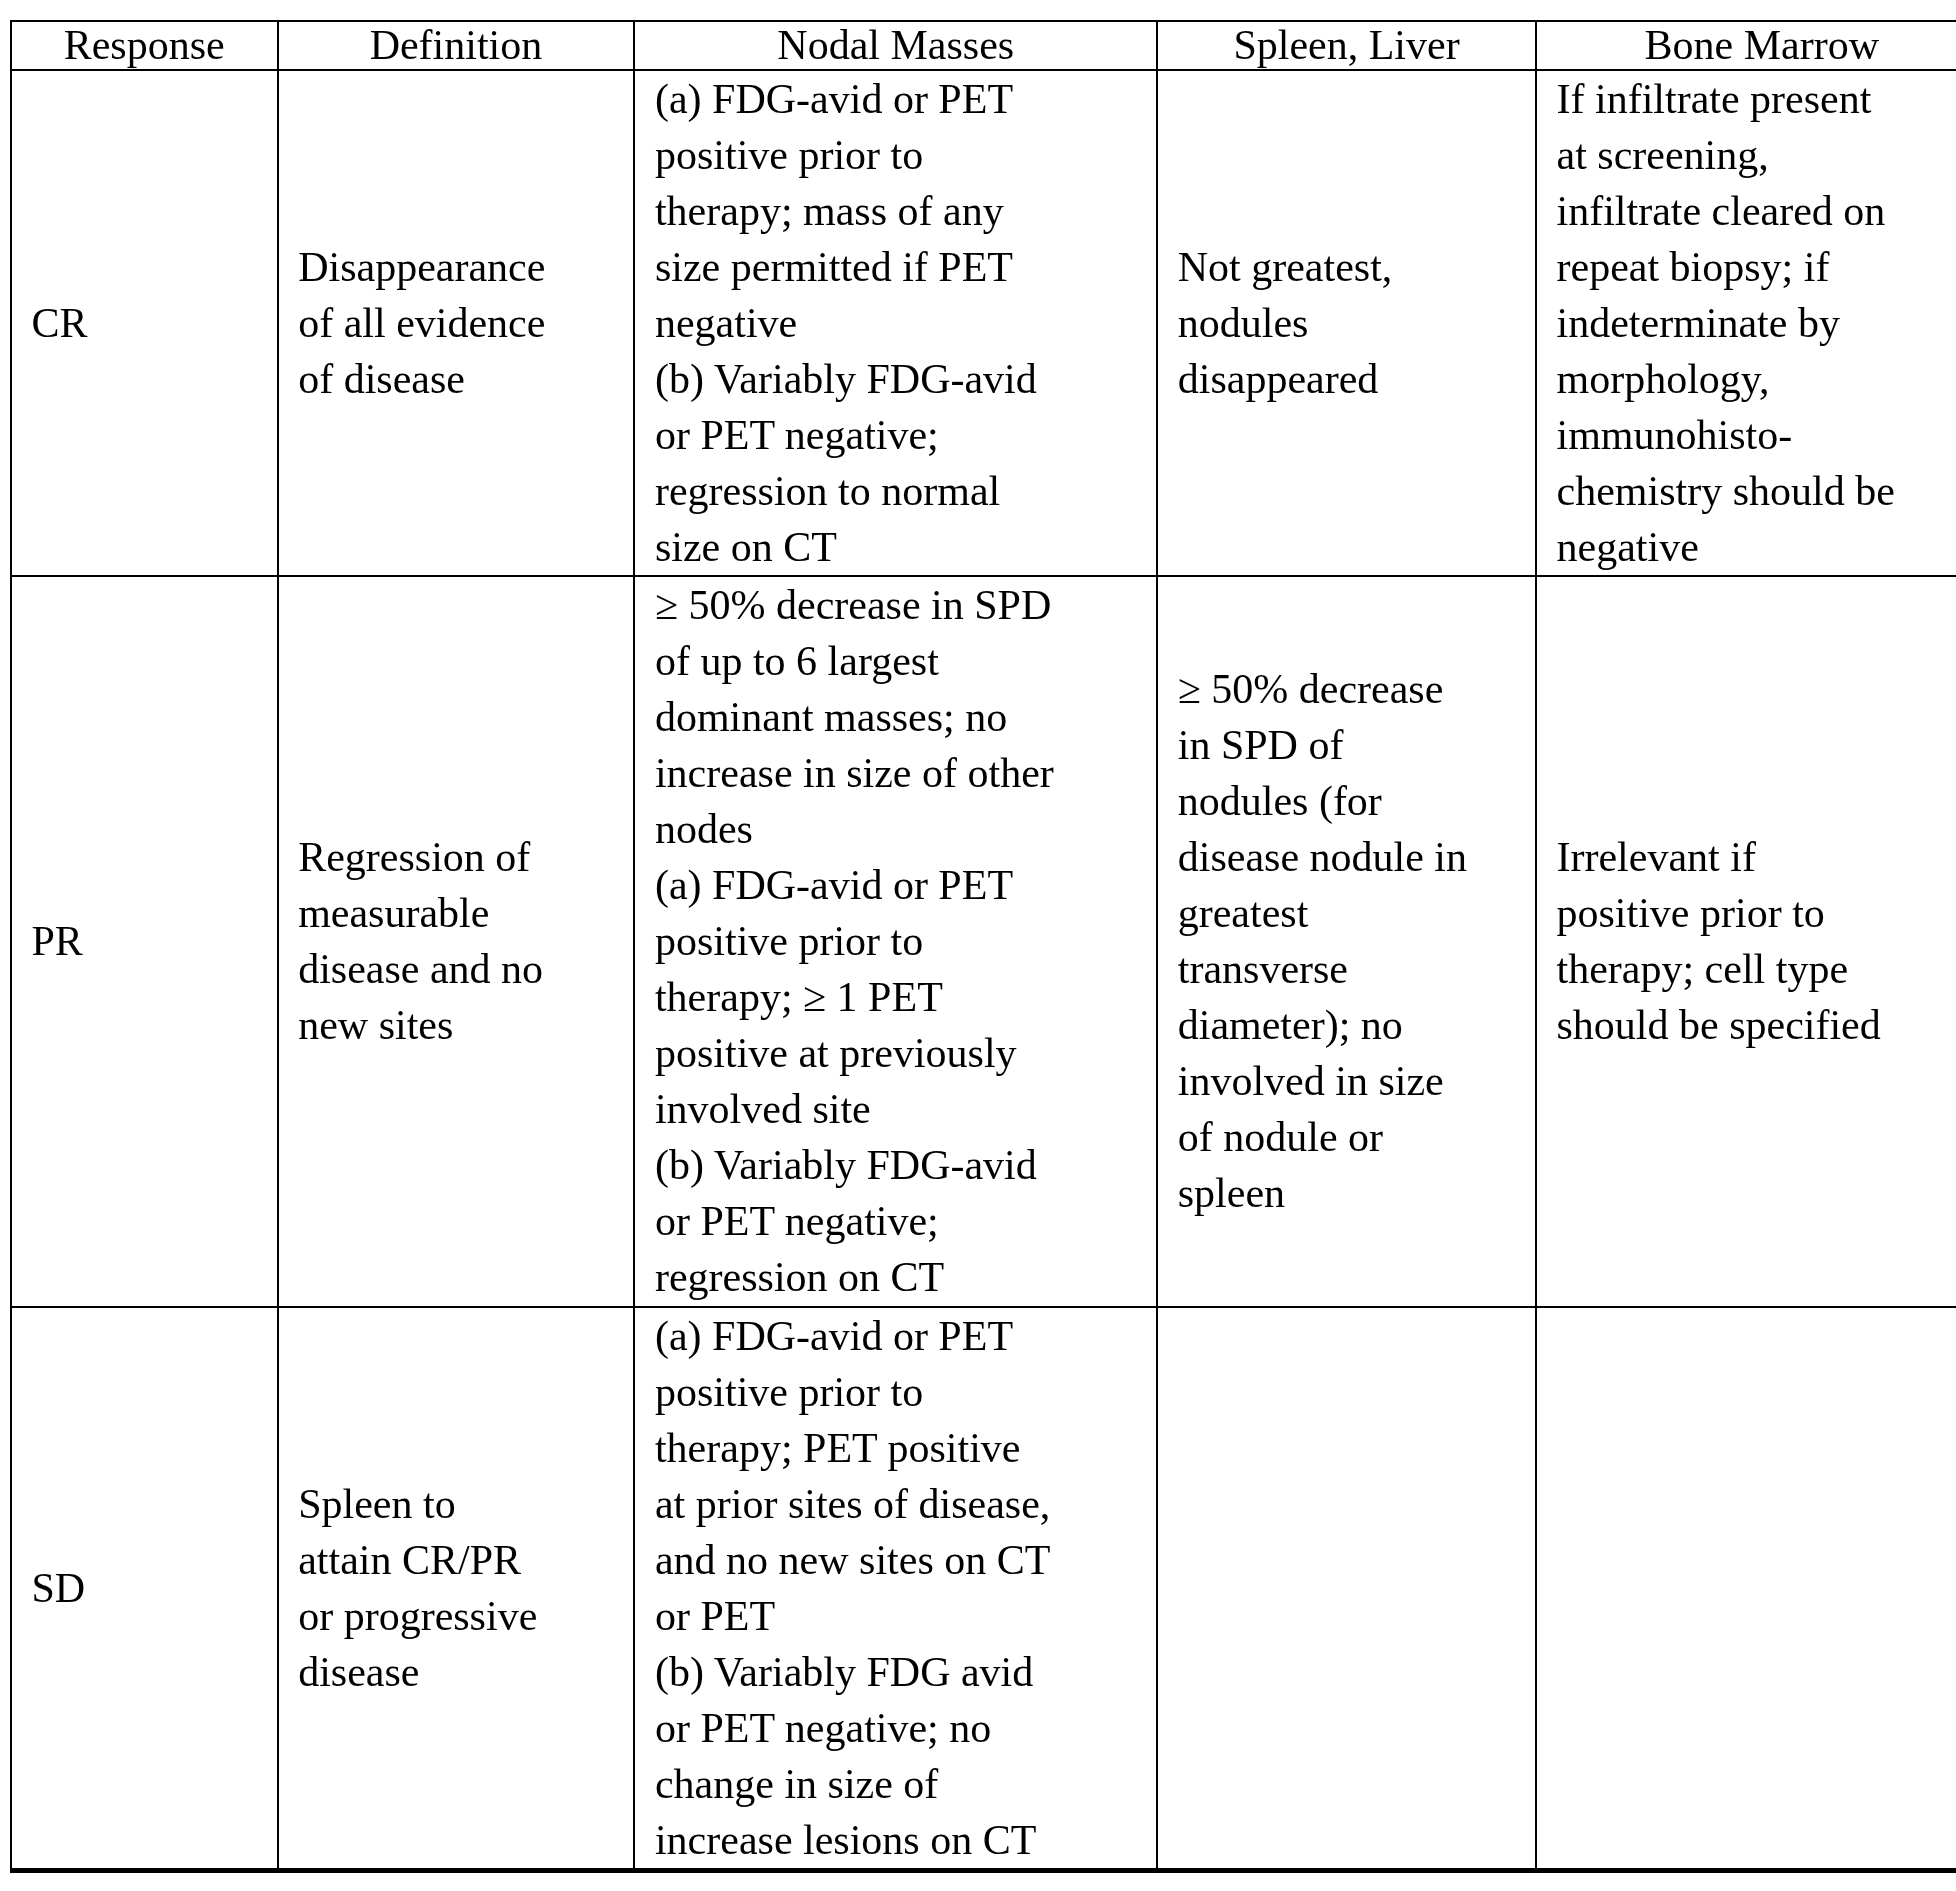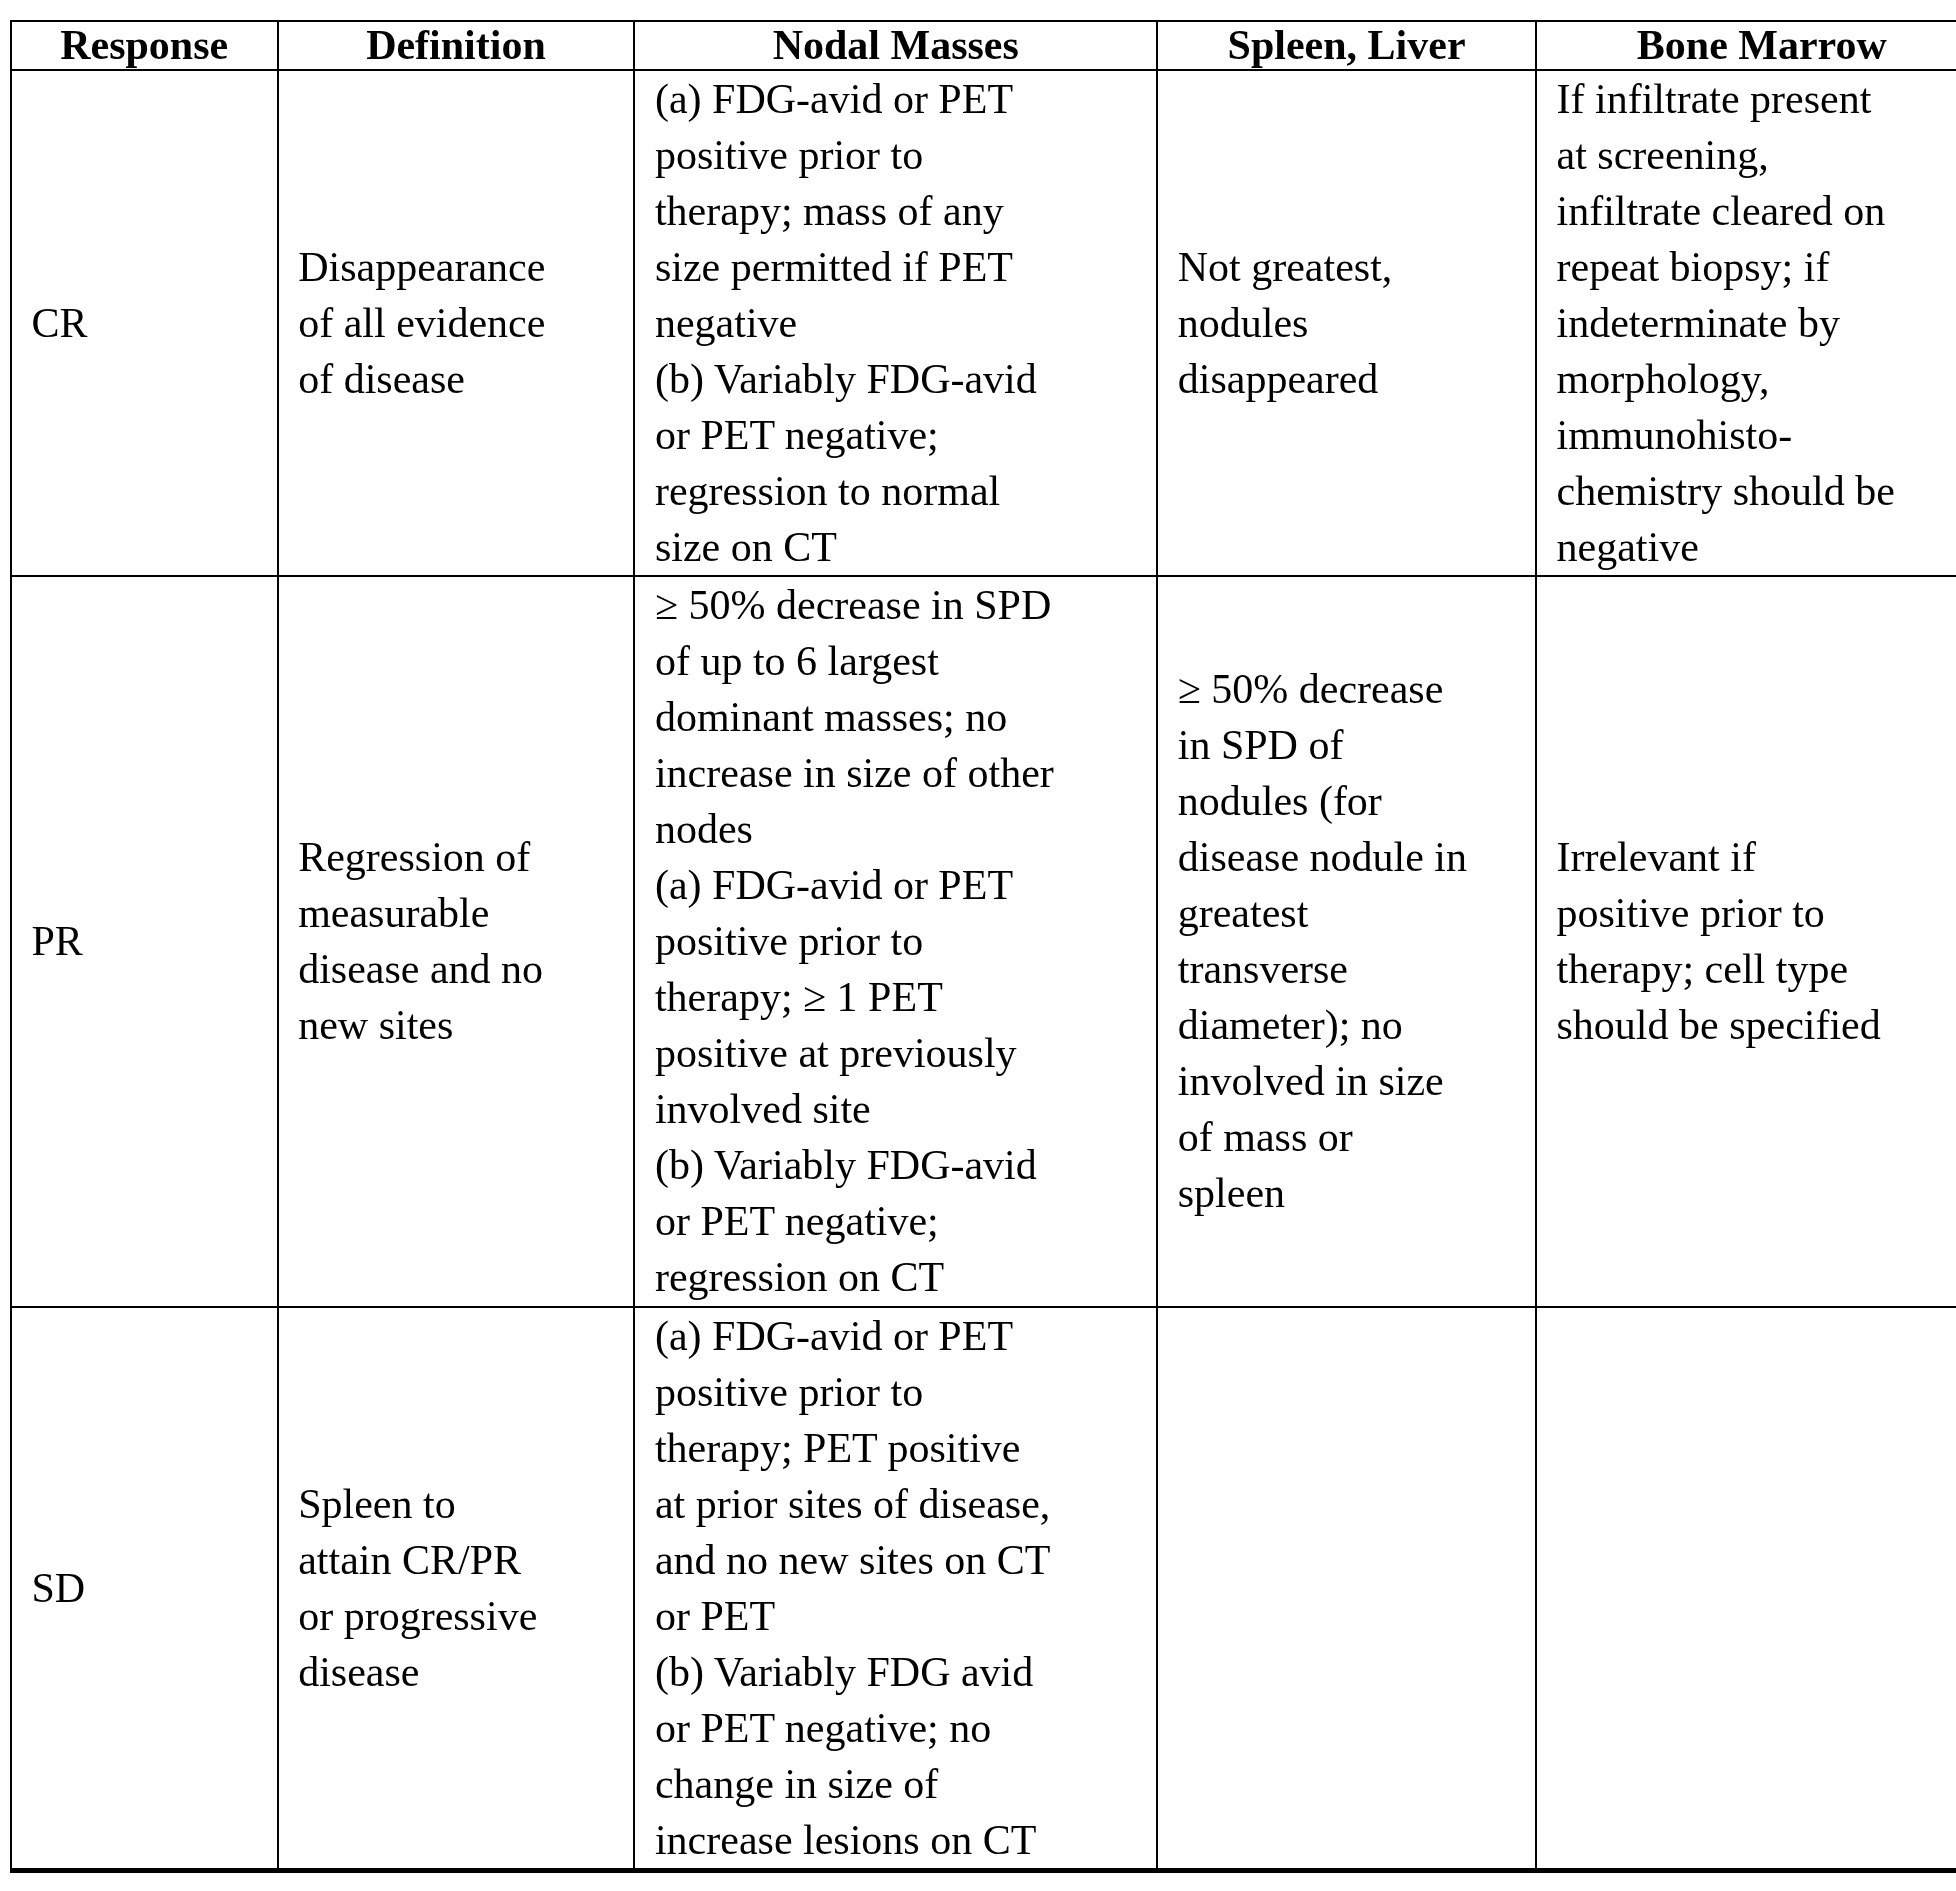--- a/index.html
+++ b/index.html
@@ -2,21 +2,21 @@
 <html><head>
 <meta charset="utf-8">
 <style>
   html, body { margin:0; padding:0; background:#ffffff; }
   body { width:1956px; height:1892px; position:relative; overflow:hidden;
          font-family:"Liberation Serif", "DejaVu Serif", serif; color:#000; }
   table { position:absolute; left:9.8px; top:19.6px; border-collapse:collapse;
           table-layout:fixed; width:1935px; }
   td, th { border:2.9px solid #000; vertical-align:middle; padding:0 19.6px;
            font-size:42px; line-height:56px; text-align:left; overflow:visible; }
-  th { font-weight:bold; text-align:center; height:47px; line-height:47px; padding:0 5.9px; }
+  th { font-weight:normal; text-align:center; height:47px; line-height:47px; padding:0 5.9px; }
   tr.r-cr td { height:502px; }
   tr.r-pr td { height:729px; }
   tr.r-sd td { height:560px; }
   .line { display:block; white-space:nowrap; }
   .col0 { width:253px; } .col1 { width:343px; } .col2 { width:509px;margin-top:12px; }
   .col3 { width:365px; } .col4 { width:438px; }
   table { border-bottom:5.9px solid #000; }
 </style>
 </head>
 <body>
@@ -96,21 +96,21 @@
         </td>
         <td>
           <span class="line">≥ 50% decrease</span>
           <span class="line">in SPD of</span>
           <span class="line">nodules (for</span>
           <span class="line">disease nodule in</span>
           <span class="line">greatest</span>
           <span class="line">transverse</span>
           <span class="line">diameter); no</span>
           <span class="line">involved in size</span>
-          <span class="line">of mass or</span>
+          <span class="line">of nodule or</span>
           <span class="line">spleen</span>
         </td>
         <td>
           <span class="line">Irrelevant if</span>
           <span class="line">positive prior to</span>
           <span class="line">therapy; cell type</span>
           <span class="line">should be specified</span>
         </td>
       </tr>
       <tr class="r-sd">

